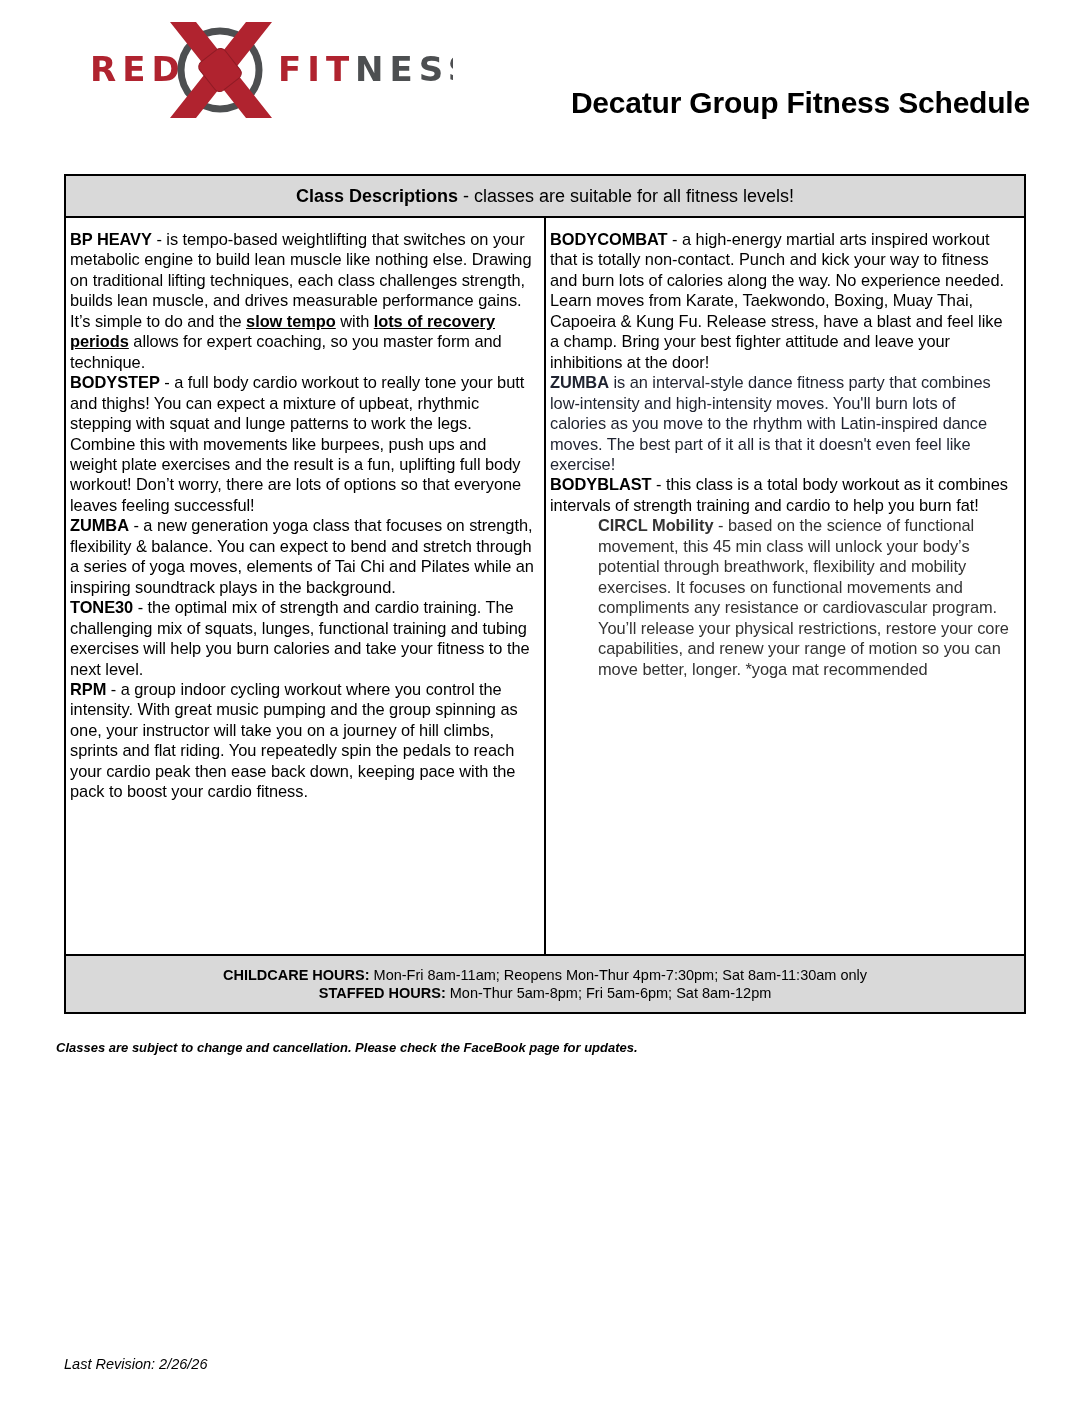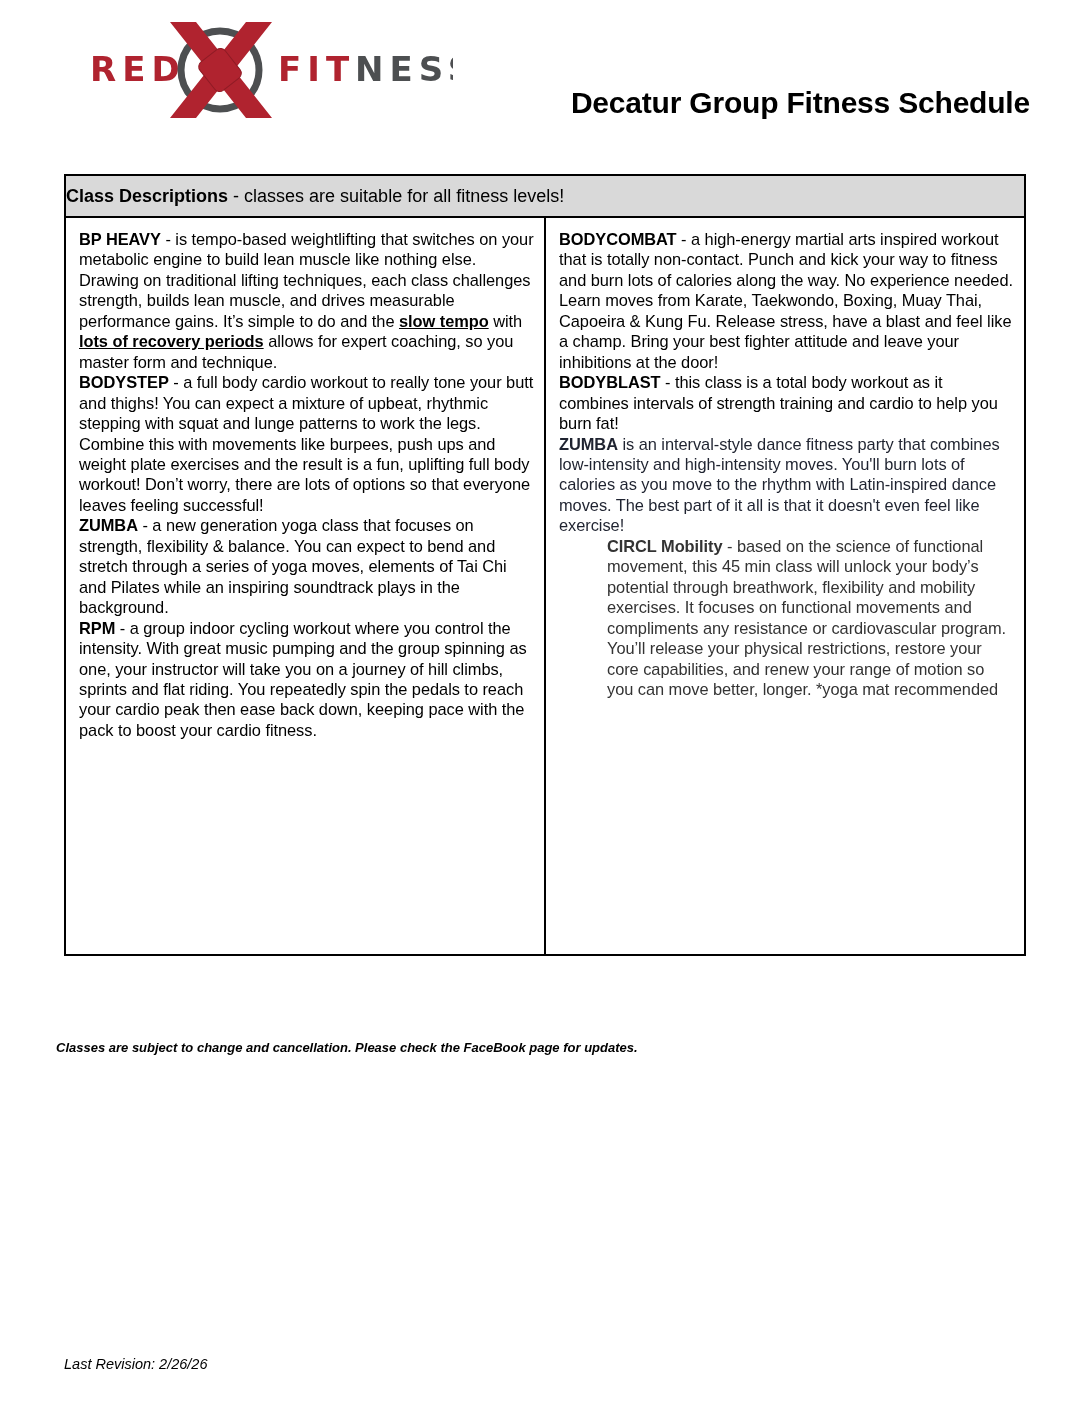--- a/index.html
+++ b/index.html
@@ -11,27 +11,27 @@
     .page-title {
       position: absolute; right: 58px; top: 86px;
       font-size: 30px; font-weight: bold; letter-spacing: -0.2px; color: #000;
     }
     .desc-table {
       position: absolute; left: 64px; top: 174px; width: 958px;
       border: 2px solid #000; border-collapse: collapse;
     }
     .desc-header {
       background: #d9d9d9; height: 40px; border-bottom: 2px solid #000;
-      display: flex; align-items: center; 
+      display: flex; align-items: center; justify-content: center;
       font-size: 18px;
     }
     .desc-header b { font-weight: bold; }
     .desc-body { display: flex; height: 736px; }
     .desc-col {
-      box-sizing: border-box; padding: 11px 8px 0 13px;
+      box-sizing: border-box; padding: 11px 8px 0 4px;
       font-size: 16.4px; line-height: 20.45px; letter-spacing: -0.05px;
     }
     .desc-col.left { width: 480px; border-right: 2px solid #000; }
     .desc-col.right { width: 476px; }
     .entry b { font-weight: bold; }
     .entry u { font-weight: bold; text-decoration: underline; }
     .entry.zumba { color: #1f2330; }
     .entry.circl { color: #333333; margin-left: 48px; }
     .desc-footer {
       background: #d9d9d9; border-top: 2px solid #000; height: 56px;
@@ -71,34 +71,41 @@
       <div class="entry">
         <b>BP HEAVY</b><span> - is tempo-based weightlifting that switches on your metabolic engine to build lean muscle like nothing else. Drawing on traditional lifting techniques, each class challenges strength, builds lean muscle, and drives measurable performance gains. It’s simple to do and the </span><u>slow tempo</u><span> with </span><u>lots of recovery periods</u><span> allows for expert coaching, so you master form and technique.</span>
       </div>
       <div class="entry">
         <b>BODYSTEP</b><span> - a full body cardio workout to really tone your butt and thighs! You can expect a mixture of upbeat, rhythmic stepping with squat and lunge patterns to work the legs. Combine this with movements like burpees, push ups and weight plate exercises and the result is a fun, uplifting full body workout! Don’t worry, there are lots of options so that everyone leaves feeling successful!</span>
       </div>
       <div class="entry">
         <b>ZUMBA</b><span> - a new generation yoga class that focuses on strength, flexibility &amp; balance. You can expect to bend and stretch through a series of yoga moves, elements of Tai Chi and Pilates while an inspiring soundtrack plays in the background.</span>
       </div>
       <div class="entry">
+        <b>TONE30</b><span> - the optimal mix of strength and cardio training. The challenging mix of squats, lunges, functional training and tubing exercises will help you burn calories and take your fitness to the next level.</span>
+      </div>
+      <div class="entry">
         <b>RPM</b><span> - a group indoor cycling workout where you control the intensity. With great music pumping and the group spinning as one, your instructor will take you on a journey of hill climbs, sprints and flat riding. You repeatedly spin the pedals to reach your cardio peak then ease back down, keeping pace with the pack to boost your cardio fitness.</span>
       </div>
     </div>
     <div class="desc-col right">
       <div class="entry">
         <b>BODYCOMBAT</b><span> - a high-energy martial arts inspired workout that is totally non-contact. Punch and kick your way to fitness and burn lots of calories along the way. No experience needed. Learn moves from Karate, Taekwondo, Boxing, Muay Thai, Capoeira &amp; Kung Fu. Release stress, have a blast and feel like a champ. Bring your best fighter attitude and leave your inhibitions at the door!</span>
       </div>
+      <div class="entry zumba">
+        <b>ZUMBA</b><span> is an interval-style dance fitness party that combines low-intensity and high-intensity moves. You'll burn lots of calories as you move to the rhythm with Latin-inspired dance moves. The best part of it all is that it doesn't even feel like exercise!</span>
+      </div>
       <div class="entry">
         <b>BODYBLAST</b><span> - this class is a total body workout as it combines intervals of strength training and cardio to help you burn fat!</span>
-      </div>
-      <div class="entry zumba">
-        <b>ZUMBA</b><span> is an interval-style dance fitness party that combines low-intensity and high-intensity moves. You'll burn lots of calories as you move to the rhythm with Latin-inspired dance moves. The best part of it all is that it doesn't even feel like exercise!</span>
       </div>
       <div class="entry circl">
         <b>CIRCL Mobility</b><span> - based on the science of functional movement, this 45 min class will unlock your body’s potential through breathwork, flexibility and mobility exercises. It focuses on functional movements and compliments any resistance or cardiovascular program. You’ll release your physical restrictions, restore your core capabilities, and renew your range of motion so you can move better, longer. *yoga mat recommended</span>
       </div>
     </div>
+  </div>
+  <div class="desc-footer">
+    <div><b>CHILDCARE HOURS:</b><span> Mon-Fri 8am-11am; Reopens Mon-Thur 4pm-7:30pm; Sat 8am-11:30am only</span></div>
+    <div><b>STAFFED HOURS:</b><span> Mon-Thur 5am-8pm; Fri 5am-6pm; Sat 8am-12pm</span></div>
   </div>
 </div>
 
 <div class="disclaimer">Classes are subject to change and cancellation. Please check the FaceBook page for updates.</div>
 <div class="revision">Last Revision: 2/26/26</div>
 
 </body></html>

